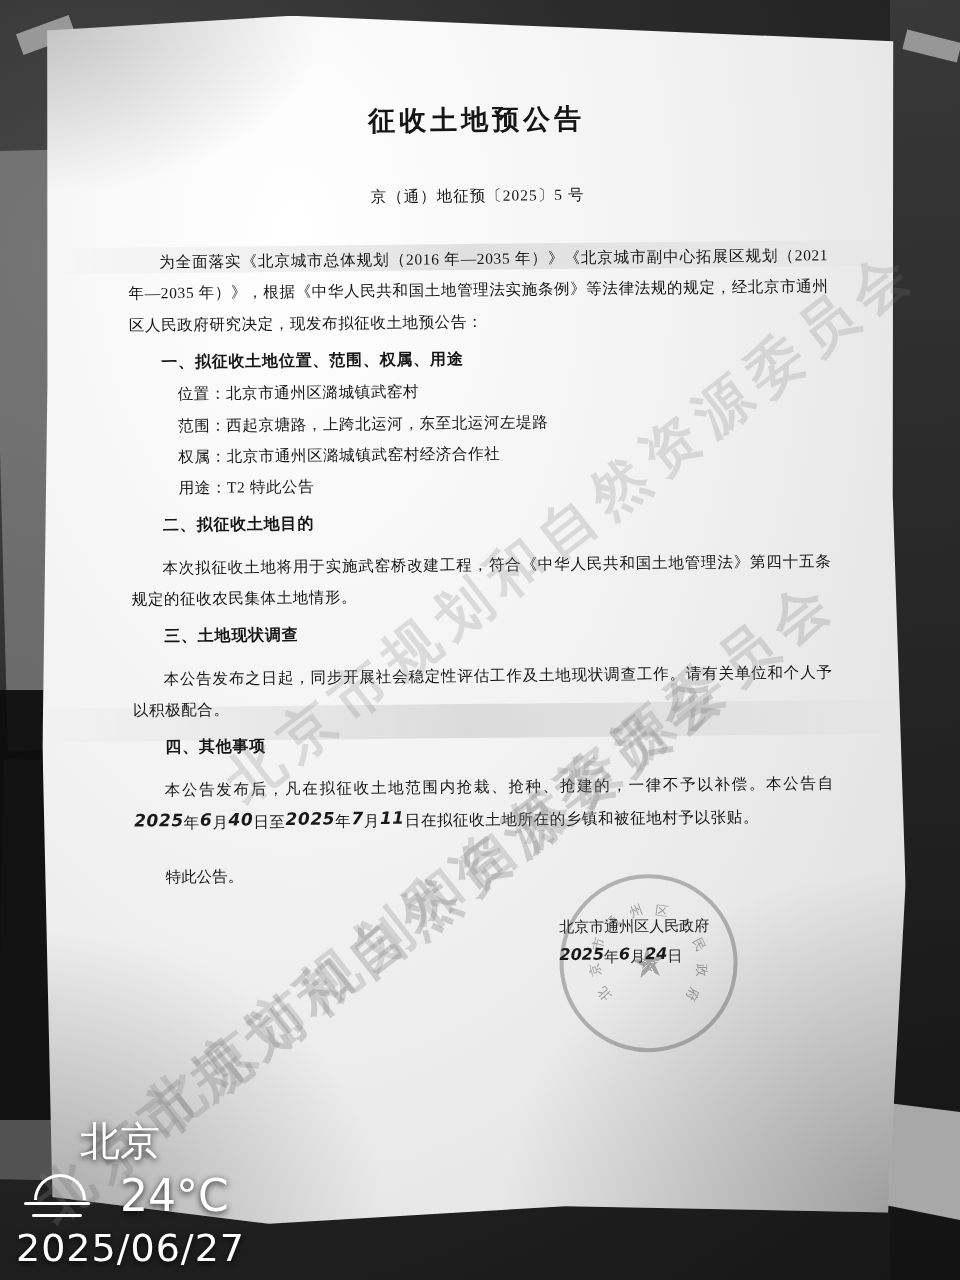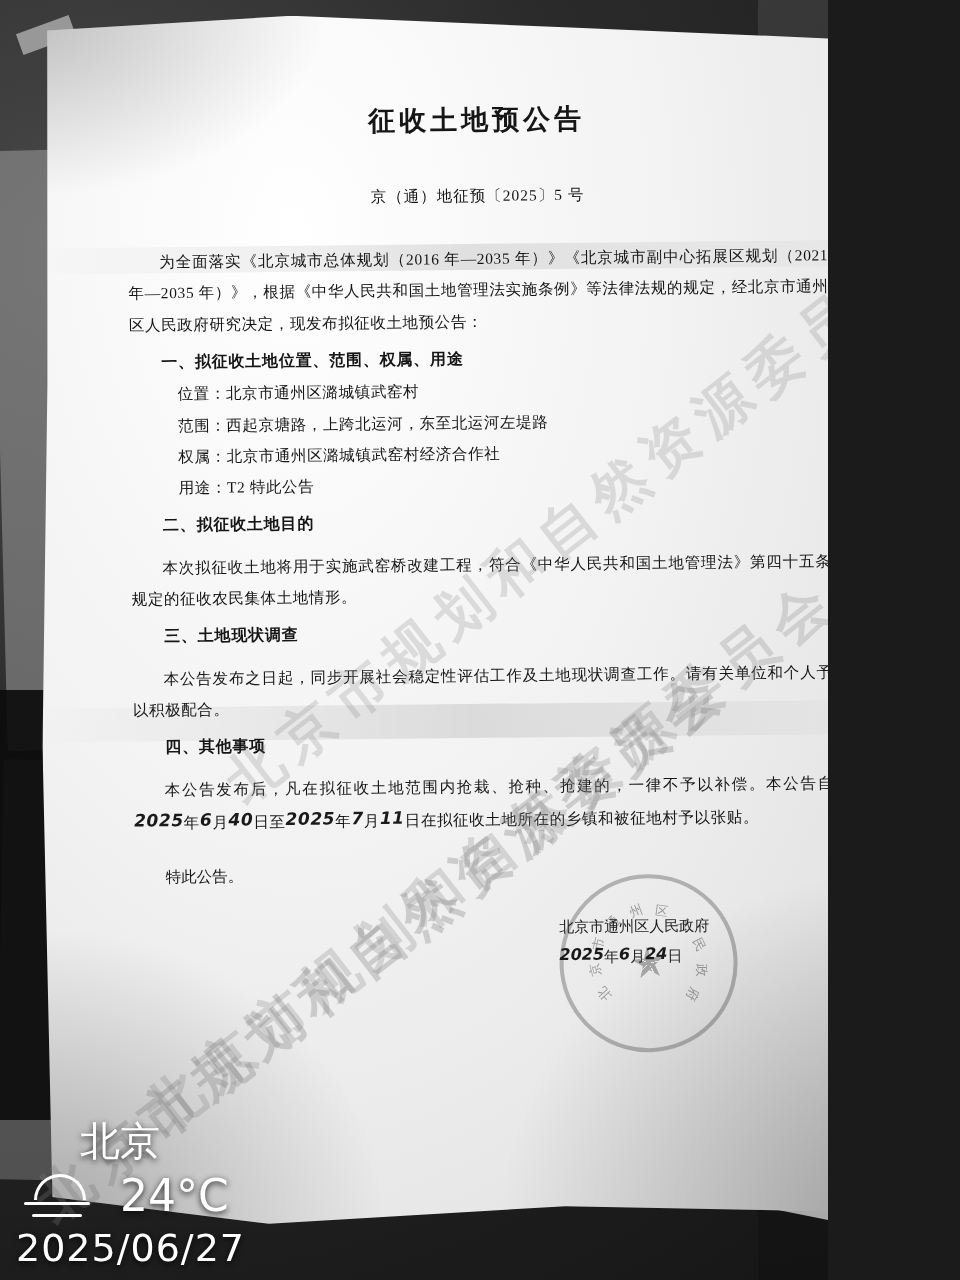--- a/index.html
+++ b/index.html
@@ -2,21 +2,21 @@
 <html lang="zh"><head>
 <meta charset="utf-8">
 <style>
   html, body {
     margin: 0;
     padding: 0;
     background: #1b1b1b;
   }
   #shot {
     position: relative;
-    width: 828px;
+    width: 960px;
     height: 1280px;
     overflow: hidden;
     background: #2a2a2a;
     font-family: "Liberation Serif", "DejaVu Serif", serif;
     filter: grayscale(100%);
   }
 
   
   .bg-dark {
     position: absolute;

